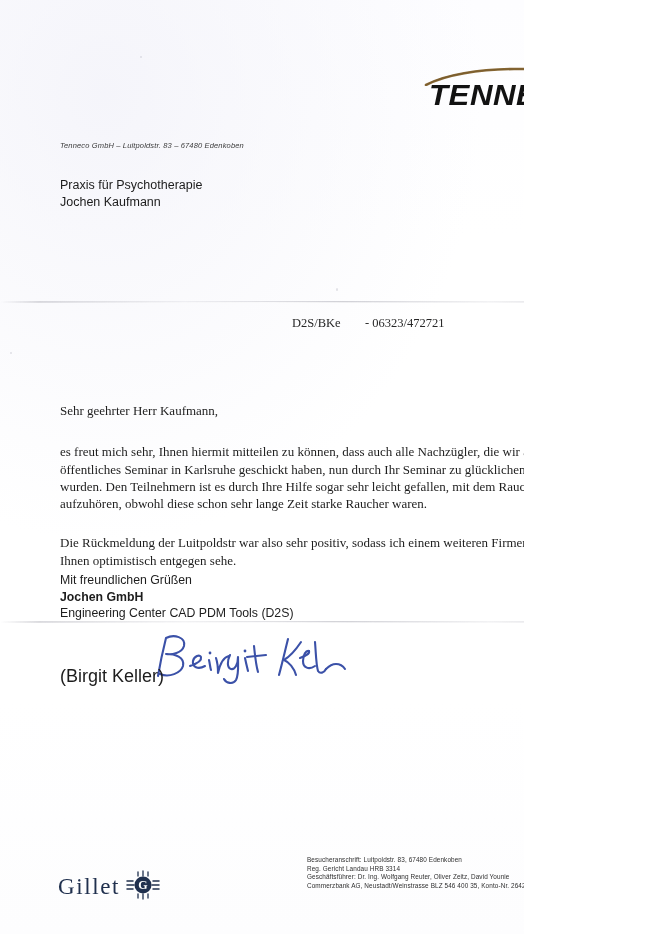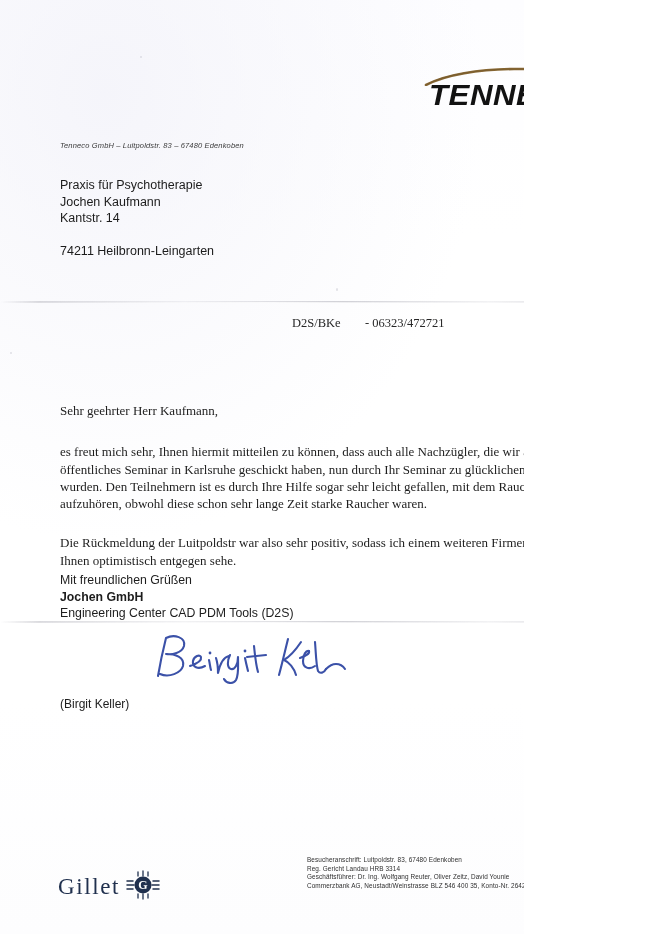--- a/index.html
+++ b/index.html
@@ -163,23 +163,22 @@
     line-height: 16.6px;
     color: #1d1d1d;
   }
   .closing .company { font-weight: 700; }
 
   
   .sig-name {
     position: absolute;
     left: 60px;
     top: 666px;
-    font-size: 12px;
+    font-size: 18px;
     color: #1d1d1d;
-    margin-top: 31px;
   }
   .sig-ink {
     position: absolute;
     left: 148px;
     top: 628px;
     width: 200px;
     height: 58px;
   }
 
   
@@ -245,23 +244,21 @@
       <path d="M2,23 C40,2 140,2 178,21" fill="none" stroke="#6e5228" stroke-width="1.1" stroke-linecap="round" opacity=".55"></path>
     </svg>
     <div class="logo-word">TENNECO</div>
   </div>
 
   <div class="return-line">Tenneco GmbH  – Luitpoldstr. 83 – 67480 Edenkoben</div>
 
   <div class="recipient">
     <div>Praxis für Psychotherapie</div>
     <div>Jochen Kaufmann</div>
-    <div>Kantstr. 14</div>
     <div class="gap"></div>
-    <div>74211 Heilbronn-Leingarten</div>
   </div>
 
   <div class="refline">
     <span class="ref-code">D2S/BKe</span>
     <span class="ref-phone">- 06323/472721</span>
     <span class="ref-date">9.8.2011</span>
   </div>
 
   <div class="body-text">
     <p class="salutation">Sehr geehrter Herr Kaufmann,</p>

